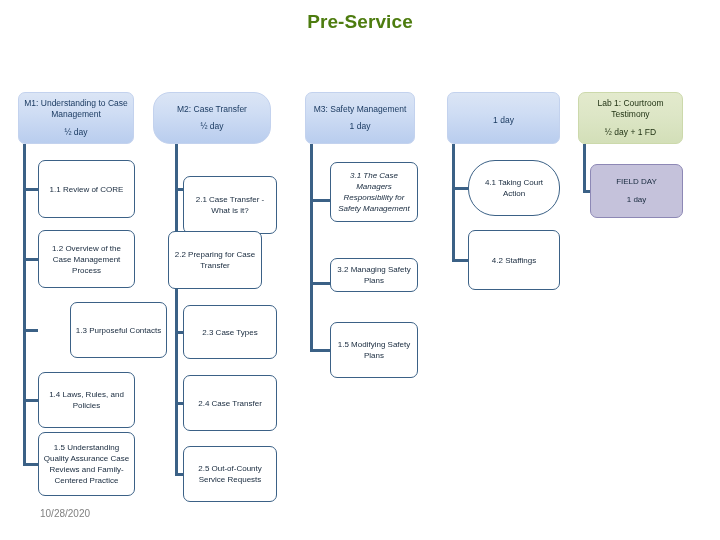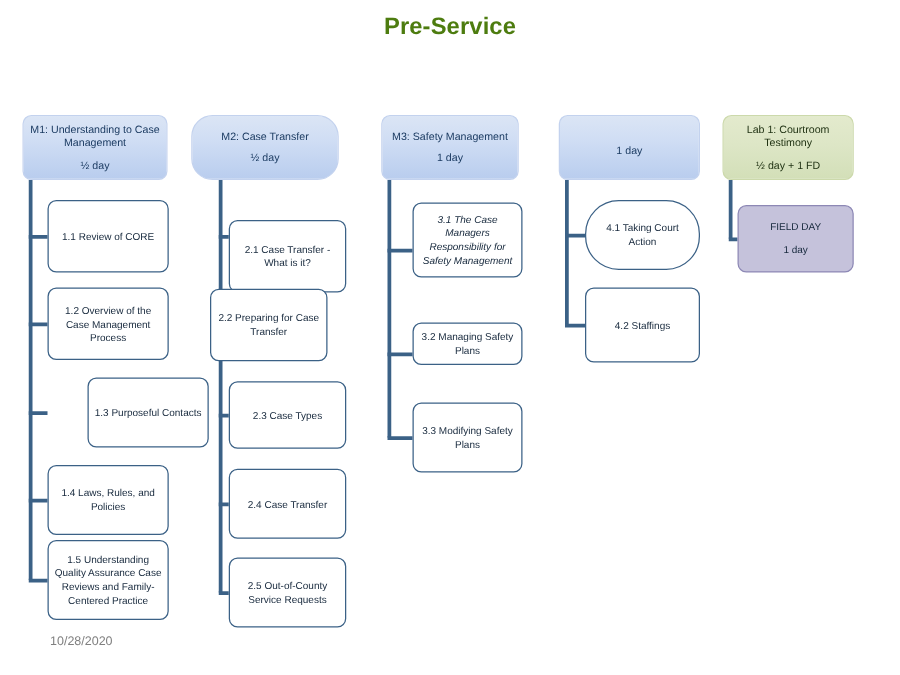--- a/index.html
+++ b/index.html
@@ -186,21 +186,21 @@
       <div class="stub" style="left: 310px; top: 198.5px; width: 20px;"></div>
       <div class="box topic-box" style="left: 330px; top: 162px; width: 88px; height: 60px; font-style: italic;">
         <span class="line">3.1 The Case Managers Responsibility for Safety Management</span>
       </div>
       <div class="stub" style="left: 310px; top: 281.5px; width: 20px;"></div>
       <div class="box topic-box" style="left: 330px; top: 258px; width: 88px; height: 34px;">
         <span class="line">3.2 Managing Safety Plans</span>
       </div>
       <div class="stub" style="left: 310px; top: 348.5px; width: 20px;"></div>
       <div class="box topic-box" style="left: 330px; top: 322px; width: 88px; height: 56px;">
-        <span class="line">3.3 Modifying Safety Plans</span>
+        <span class="line">1.5 Modifying Safety Plans</span>
       </div>
       <div class="box header-box" style="left: 447px; top: 92px; width: 113px; height: 52px;">
         <span class="line dur">1 day</span>
       </div>
       <div class="trunk" style="left: 452px; top: 144px; height: 116px;"></div>
       <div class="stub" style="left: 452px; top: 186.5px; width: 16px;"></div>
       <div class="box topic-box" style="left: 468px; top: 160px; width: 92px; height: 56px; border-radius: 27px;">
         <span class="line">4.1 Taking Court Action</span>
       </div>
       <div class="stub" style="left: 452px; top: 258.5px; width: 16px;"></div>

